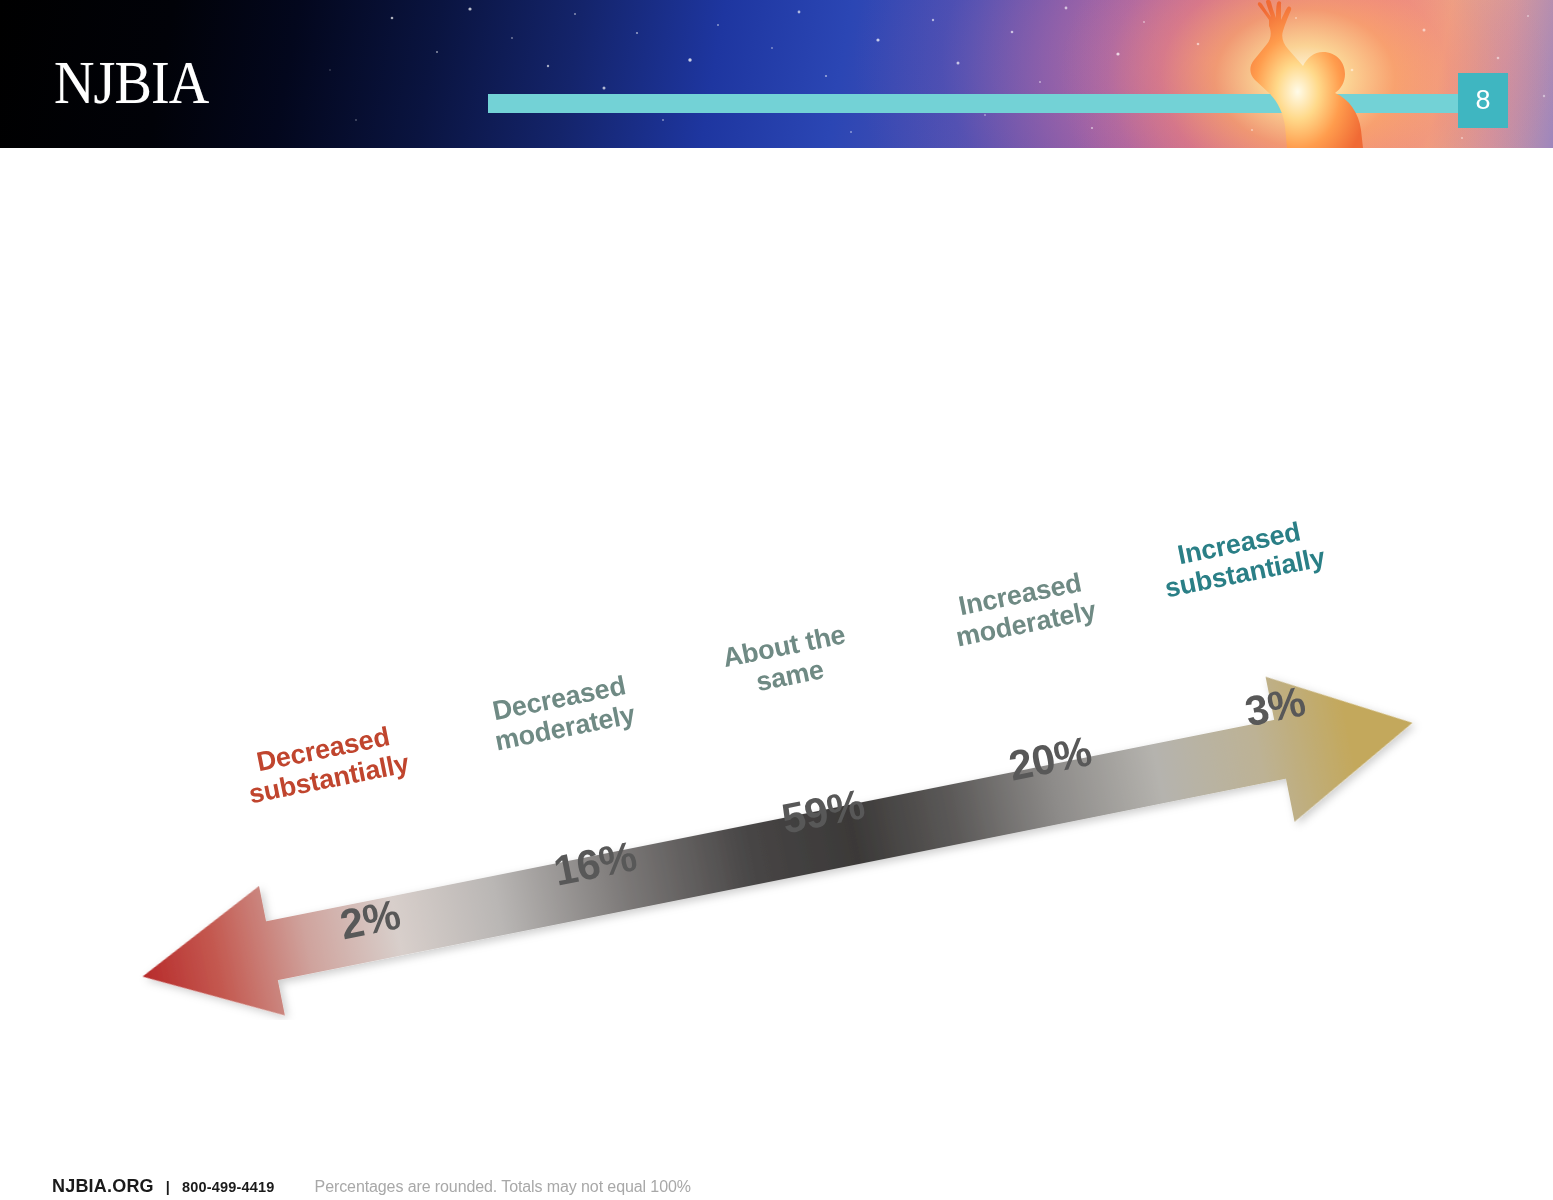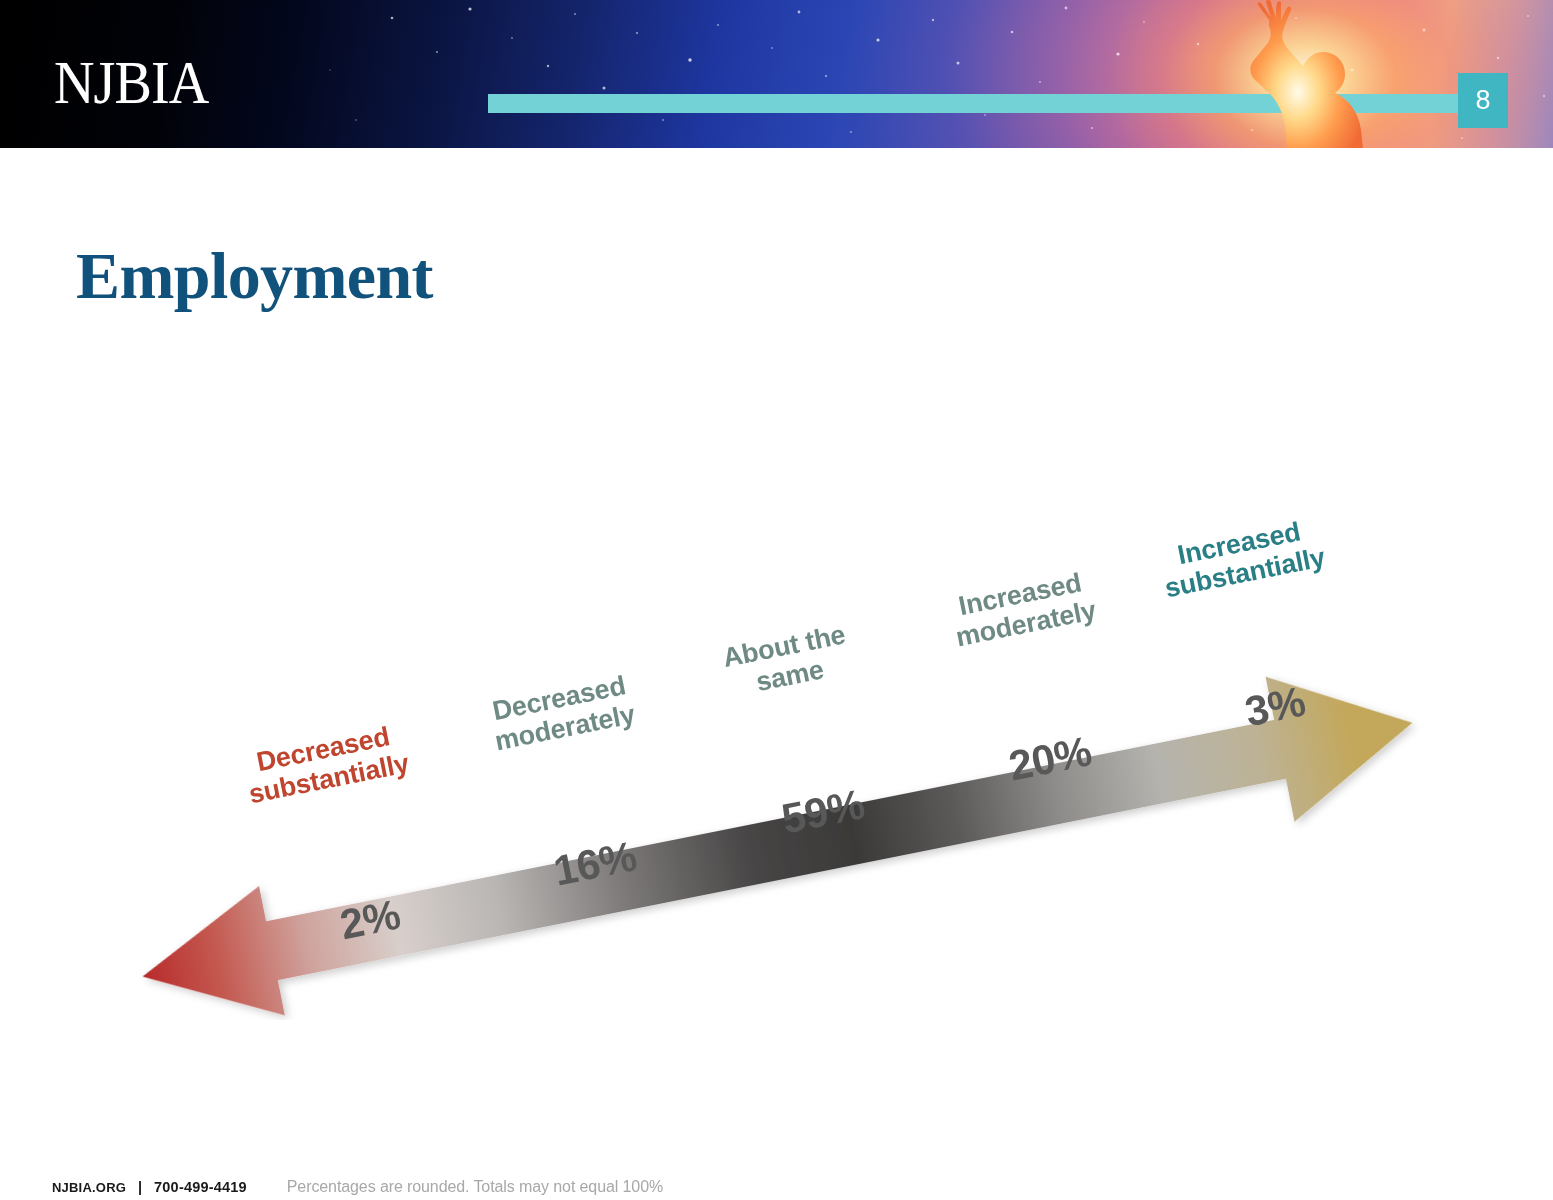--- a/index.html
+++ b/index.html
@@ -193,21 +193,21 @@
   .footer {
     position: absolute;
     left: 52px;
     top: 1147px;
     display: flex;
     align-items: baseline;
     gap: 0;
   }
   .footer-brand {
     font-family: "Liberation Sans", sans-serif;
-    font-size: 13px;
+    font-size: 18px;
     font-weight: 700;
     color: #1a1a1a;
     letter-spacing: 0.2px;
   }
   .footer-sep {
     font-family: "Liberation Sans", sans-serif;
     font-size: 14.5px;
     font-weight: 700;
     color: #1a1a1a;
     padding: 0 12px;
@@ -328,21 +328,20 @@
 
     <div class="njbia-logo">NJBIA</div>
 
 
     <div class="page-badge">
       <span>8</span>
     </div>
   </div>
 
   <div class="title-block">
-    <div class="slide-title">Employment</div>
   </div>
 
   <div class="chart-area">
 
     <svg class="chart-svg" width="1553" height="520" viewBox="0 0 1553 520">
       <defs>
         <linearGradient id="shaftGrad" x1="0" y1="0" x2="1" y2="0">
           <stop offset="0.00" stop-color="#b72a2a"></stop>
           <stop offset="0.06" stop-color="#c45a51"></stop>
           <stop offset="0.13" stop-color="#cfa39d"></stop>
@@ -401,17 +400,17 @@
     <div class="lbl pct-label" style="left:758px; top:288px; width:130px; transform:rotate(-11.3deg);">59%</div>
 
     <div class="lbl pct-label" style="left:985px; top:235px; width:130px; transform:rotate(-11.3deg);">20%</div>
 
     <div class="lbl pct-label" style="left:1215px; top:183px; width:120px; transform:rotate(-11.3deg);">3%</div>
   </div>
 
   <div class="footer">
     <span class="footer-brand">NJBIA.ORG</span>
     <span class="footer-sep">|</span>
-    <span class="footer-phone">700-499-4419</span>
+    <span class="footer-phone">800-499-4419</span>
     <span class="footer-note">Percentages are rounded. Totals may not equal 100%</span>
   </div>
 
 </div>
 
 </body></html>

